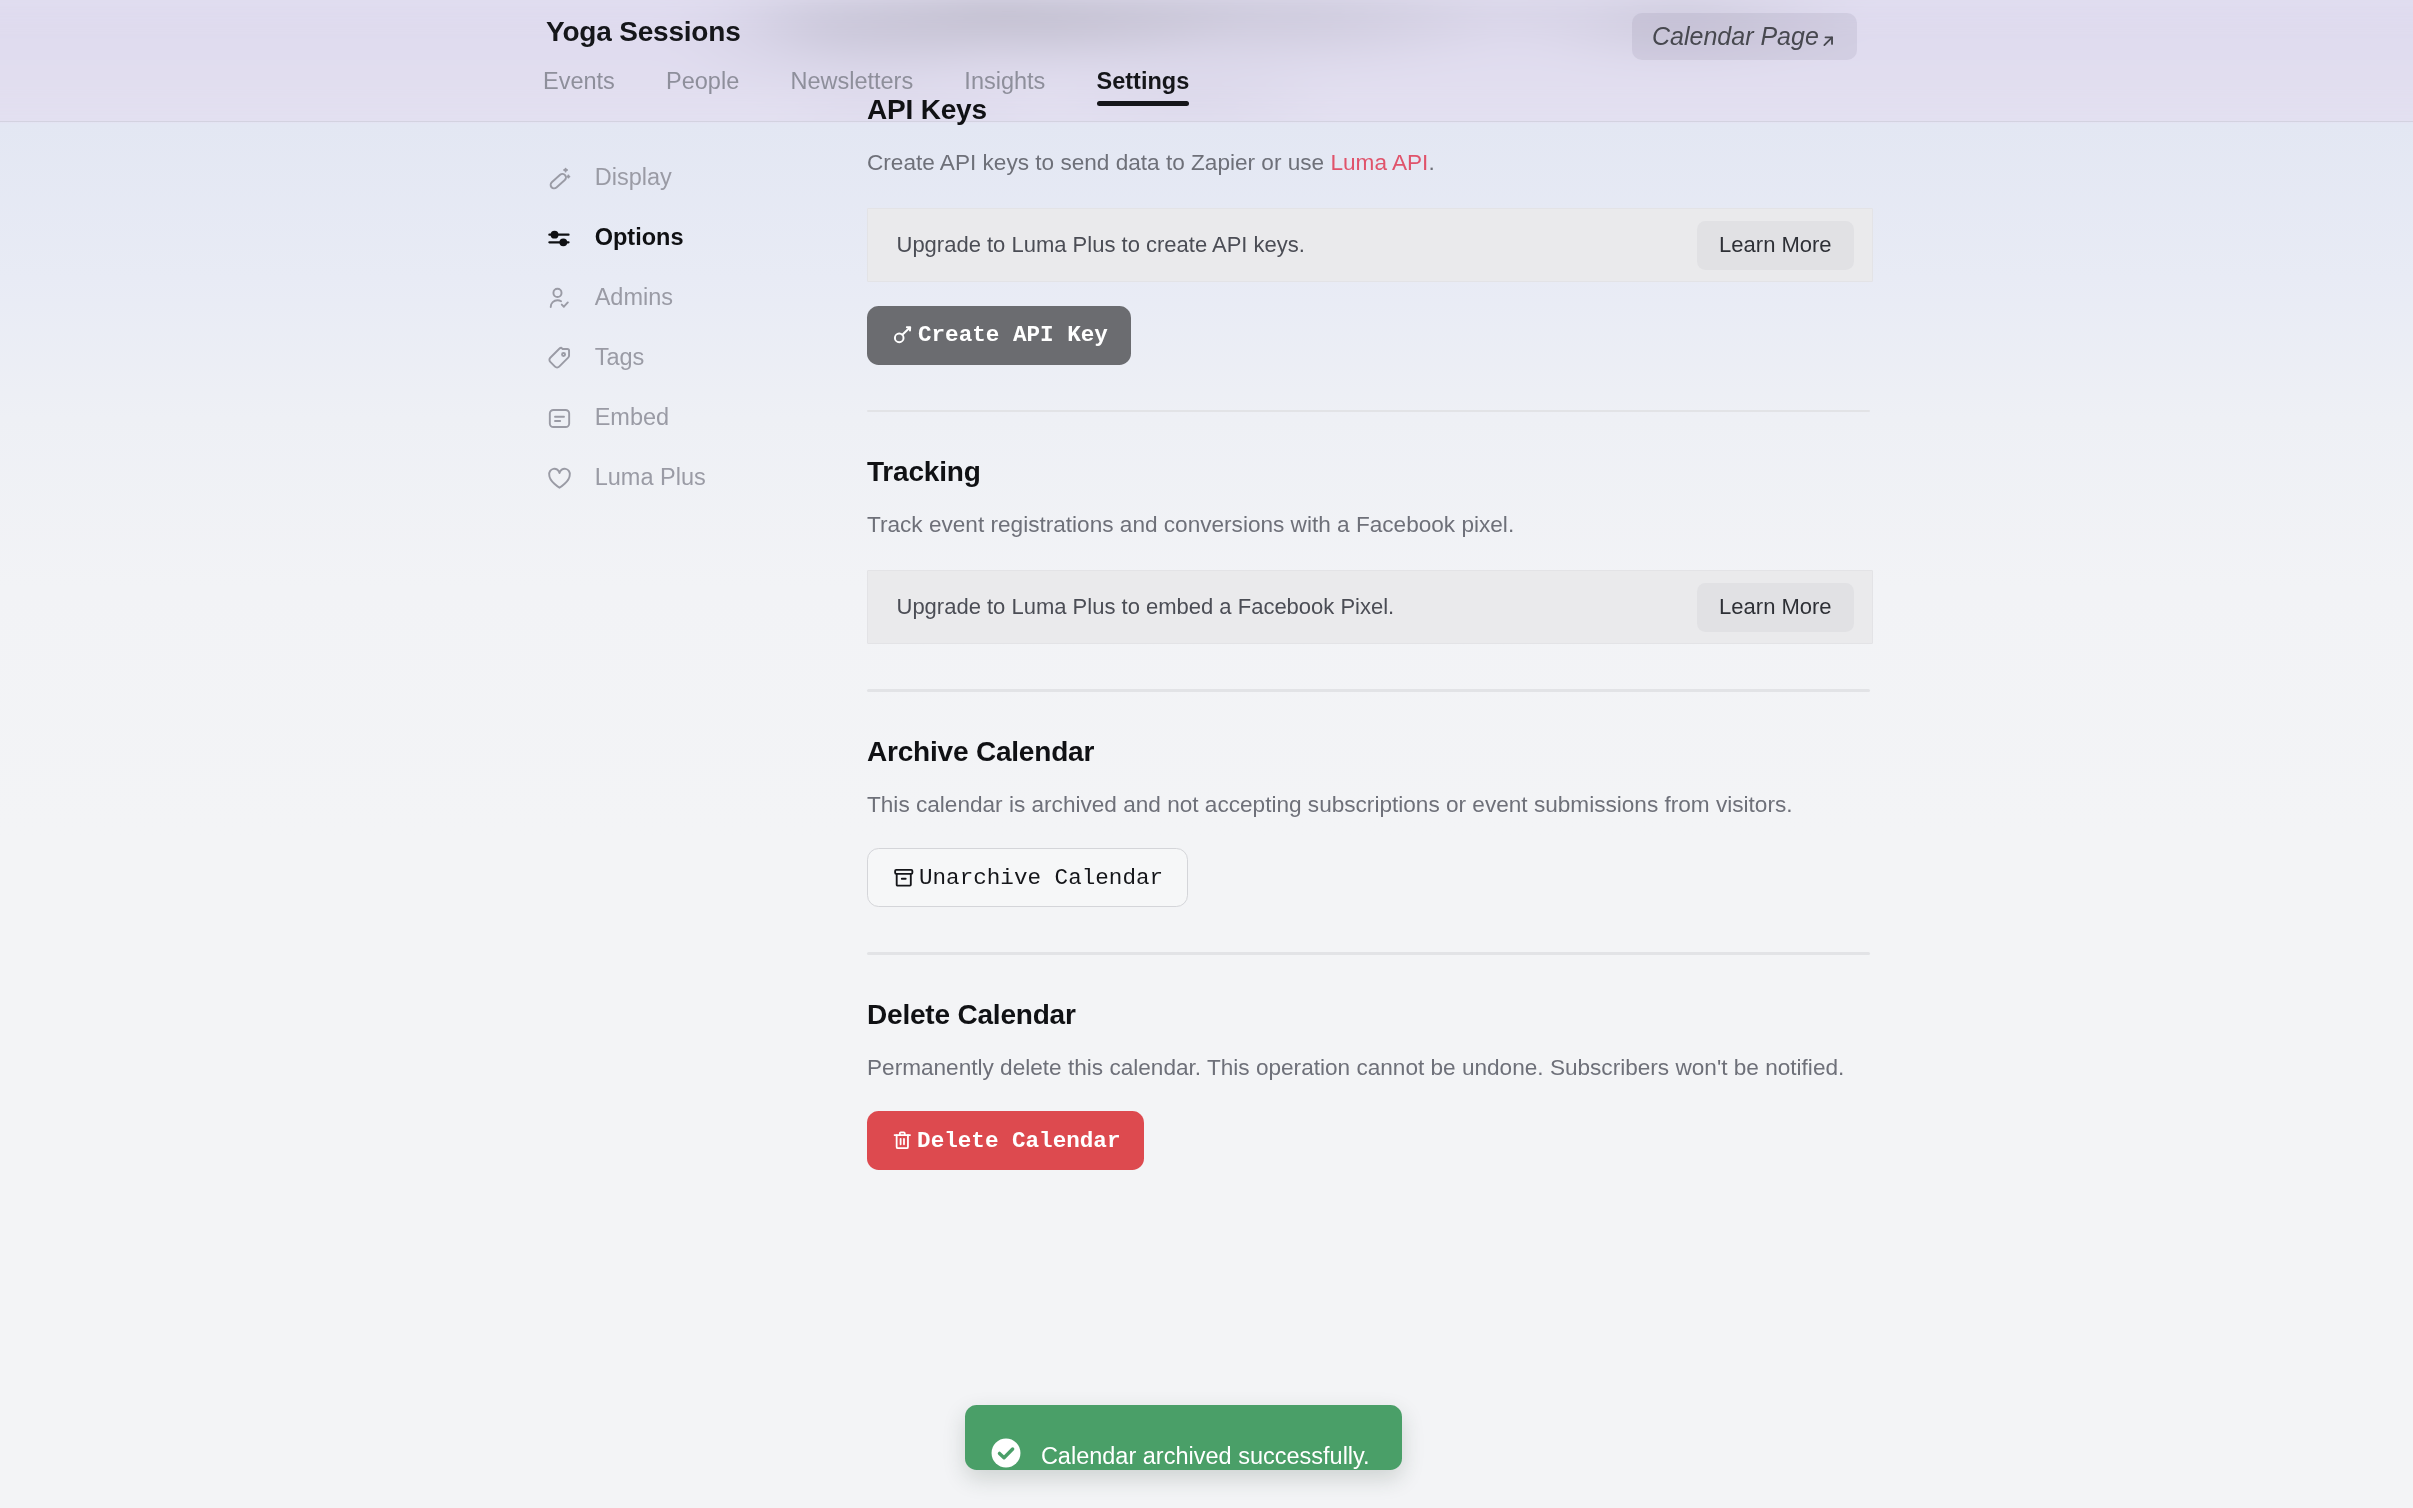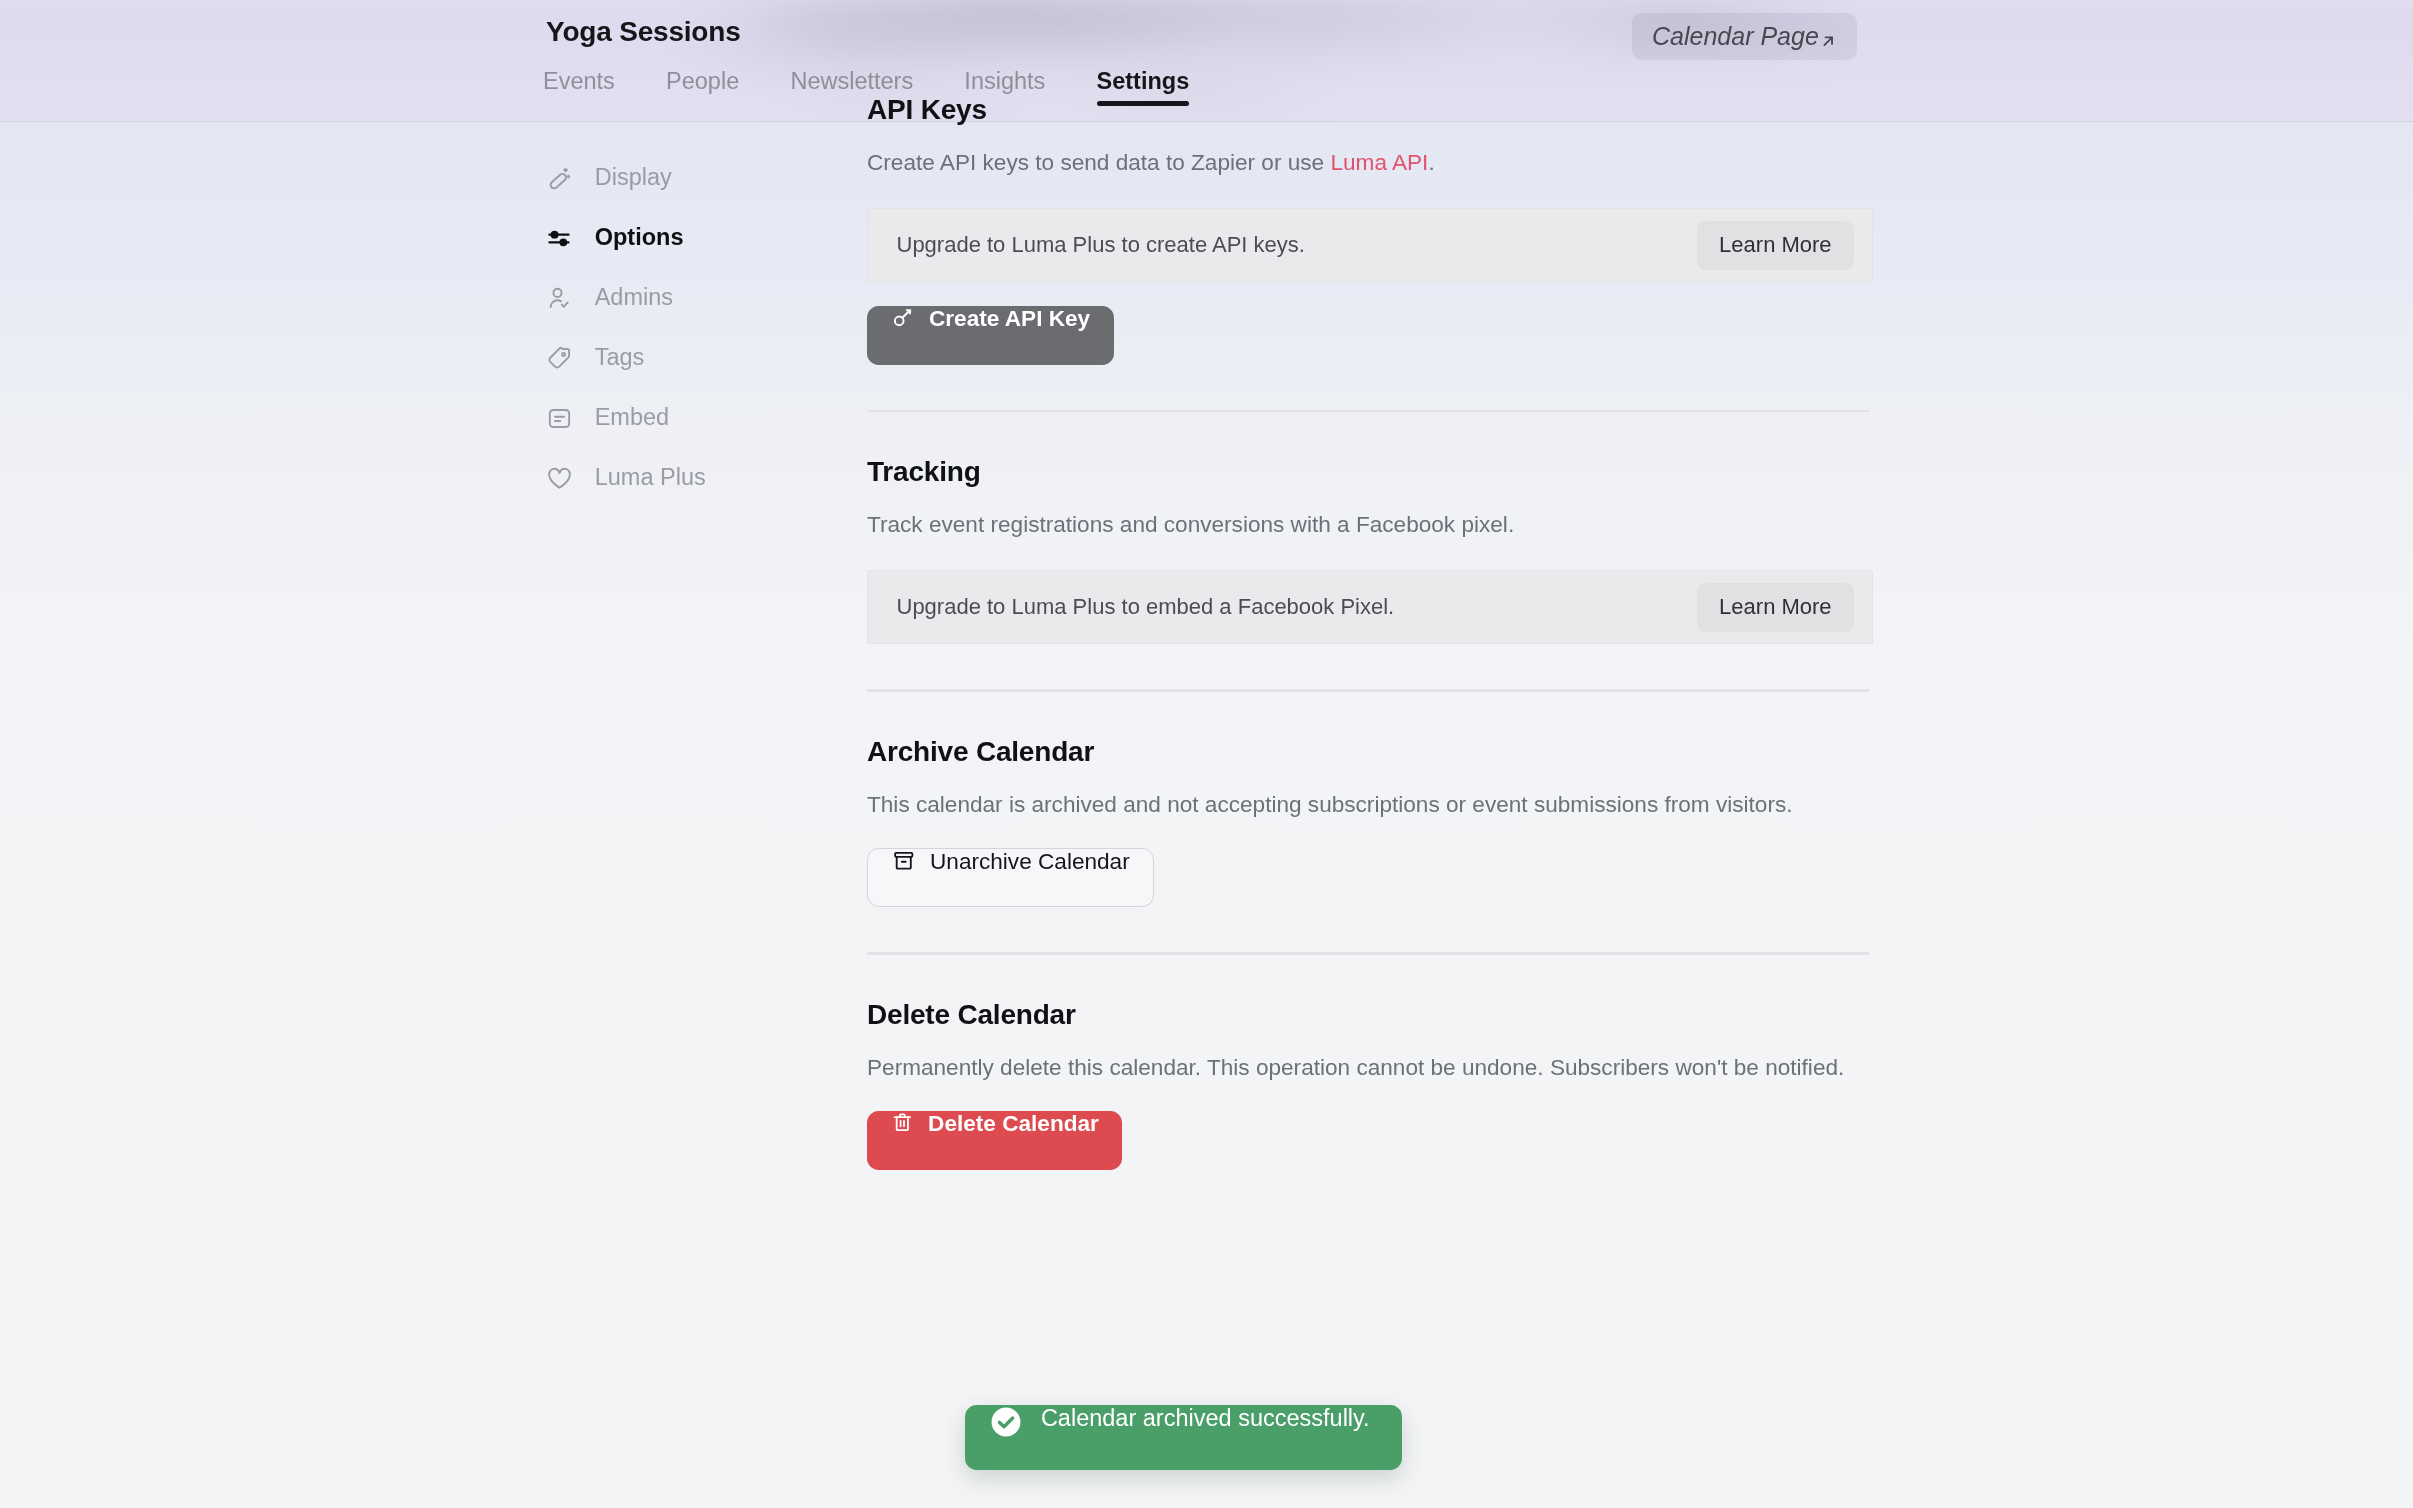--- a/index.html
+++ b/index.html
@@ -193,28 +193,29 @@
     border-radius: 8.4px;
     background: #e1e1e4;
     display: flex; align-items: center;
     font-size: 22px;
     color: #2e3036;
     cursor: pointer;
     white-space: nowrap;
   }
   .btn {
     display: inline-flex;
-    align-items: flex-start;
-    gap: 15px;
+    align-items: center;
+    gap: 4px;
     height: 59px;
     padding: 0 23.5px;
     border-radius: 11.7px;
     font-size: 22.6px;
     cursor: pointer;
     white-space: nowrap;
+    font-family: Liberation Mono, monospace;
   }
   .btn .ico { display:flex; align-items:center; justify-content:center; }
   .btn-dark   { background: #6b6c70; color: #ffffff; font-weight: 600; margin-top: 23.5px; }
   .btn-outline{ background: #f6f7f8; color: #15161a; border: 1.7px solid #d4d5d9; margin-top: 23.5px; }
   .btn-danger { background: #dd4a4f; color: #ffffff; font-weight: 600; margin-top: 23.5px; }
 
   .divider {
     height: 2.5px;
     background: #e2e3e6;
     margin: 45px 0 44px 0;
@@ -222,21 +223,21 @@
     border-radius: 1.7px;
   }
 
   
   #toast {
     position: absolute;
     left: 965px;
     top: 1405px;
     height: 65px;
     display: flex;
-    align-items: flex-start;
+    align-items: flex-end;
     gap: 18.4px;
     padding: 0 32px 0 23.5px;
     border-radius: 11.7px;
     background: #4a9f68;
     color: #ffffff;
     font-size: 23.5px;
     box-shadow: 0 8.4px 22px rgba(40,60,45,0.18);
   }
   #toast .check-wrap { width: 34px; height: 34px; display: flex; }
 </style>

